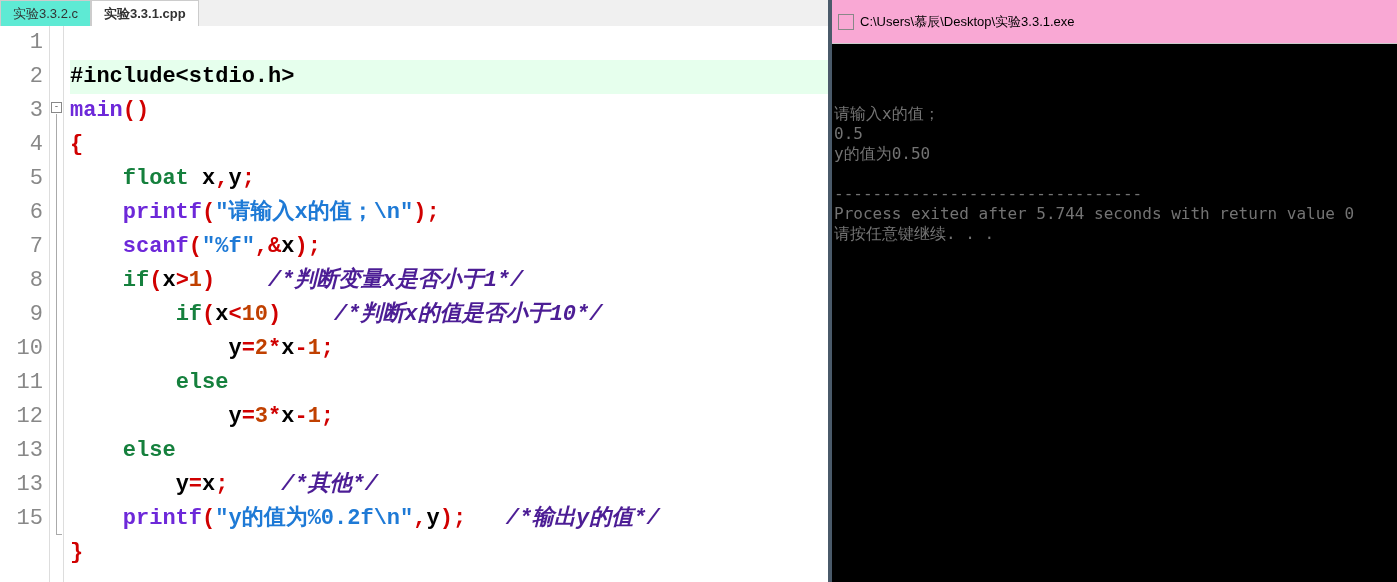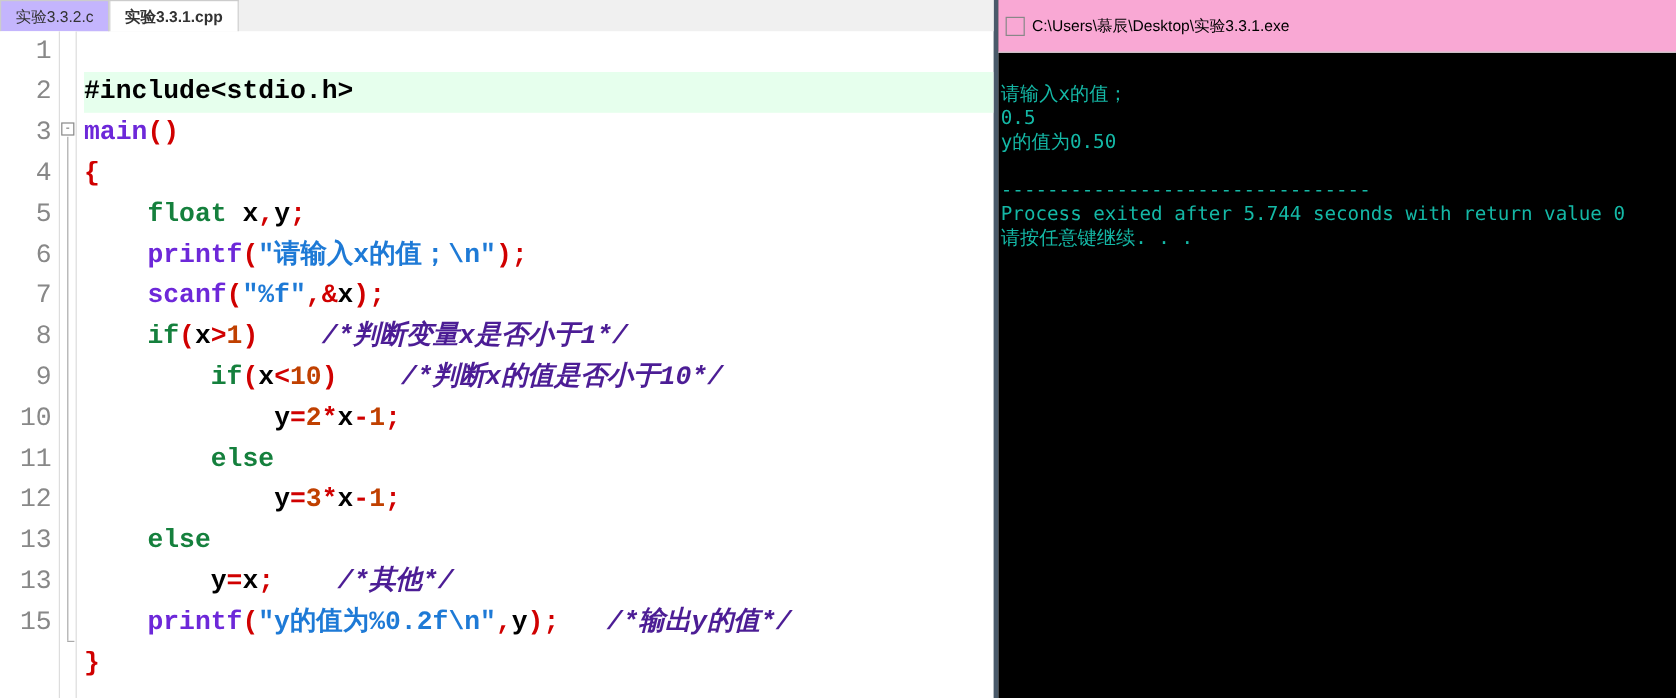--- a/index.html
+++ b/index.html
@@ -24,21 +24,21 @@
     display: flex;
     background: #f0f0f0;
     height: 26px;
     font-size: 13px;
     font-family: "Microsoft YaHei", sans-serif;
   }
   .tab {
     padding: 4px 12px;
     border: 1px solid #ccc;
     border-bottom: none;
-    background: #c4b5fd;
+    background: #5eead4;
     color: #333;
     display: flex;
     align-items: center;
     cursor: pointer;
   }
   .tab.active {
     background: #fff;
     font-weight: bold;
   }
   .code-area {
@@ -131,26 +131,27 @@
     border-bottom: 1px solid #ccc;
   }
   .titlebar-icon {
     width: 16px;
     height: 16px;
     border: 1px solid #888;
     display: inline-block;
   }
   .console {
     flex: 1;
-    color: #14b8a6;
+    color: #737373;
     font-family: "NSimSun","SimSun", monospace;
     font-size: 16px;
     line-height: 20px;
     padding: 4px 2px;
     white-space: pre-wrap;
+    margin-top: 36px;
   }
 </style>
 </head>
 <body>
 
 <div class="editor-pane">
   <div class="tabs">
     <div class="tab">实验3.3.2.c</div>
     <div class="tab active">实验3.3.1.cpp</div>
   </div>

